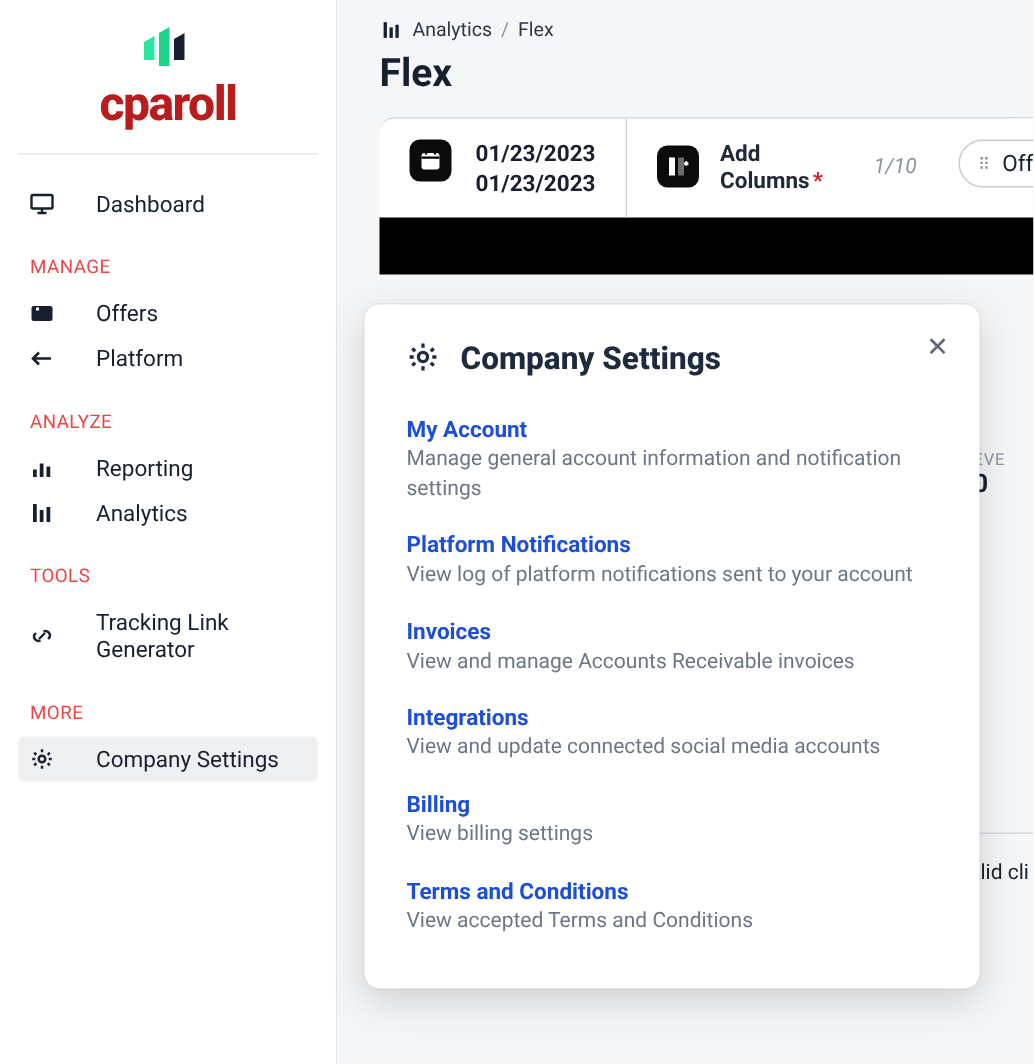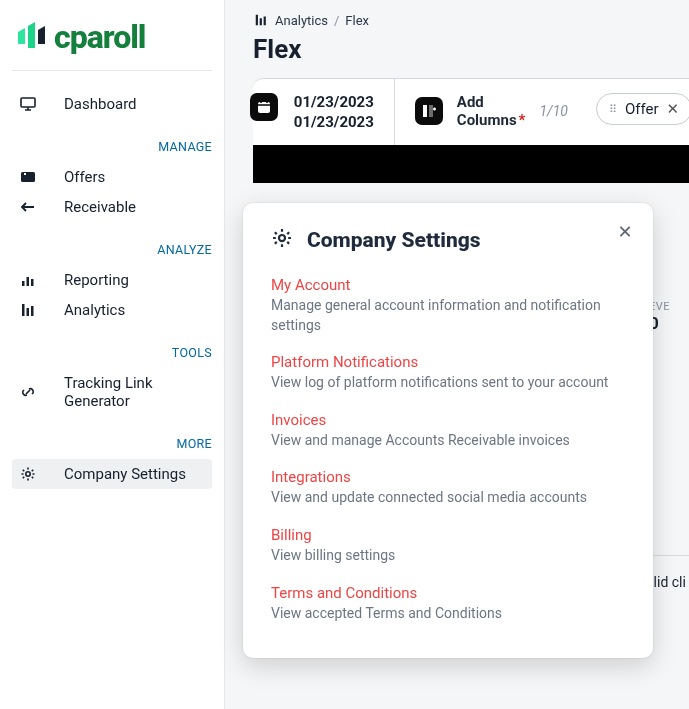--- a/index.html
+++ b/index.html
@@ -19,27 +19,28 @@
     left: 0; top: 0;
     width: 225px;
     height: 100%;
     border-right: 1px solid #e5e7eb;
     padding: 18px 12px 12px 12px;
     background: #fff;
   }
   .logo {
     font-size: 32px;
     font-weight: 800;
-    color: #15803d;
+    color: #b91c1c;
     letter-spacing: -1px;
     display: flex;
     align-items: center;
     gap: 2px;
     margin-bottom: 10px;
     padding: 0 4px;
+    flex-direction: column;
   }
   .logo svg { margin-right: 2px; }
   .logo-divider {
     border: none;
     border-top: 1px solid #e5e7eb;
     margin: 14px 0 18px 0;
   }
   .nav-item {
     display: flex;
     align-items: center;
@@ -57,24 +58,23 @@
     width: 16px; height: 16px;
     display: inline-flex;
     align-items: center;
     justify-content: center;
     color: #17202e;
   }
   .nav-section {
     margin-top: 20px;
     margin-bottom: 8px;
     font-size: 12.5px;
-    color: #0369a1;
+    color: #ef4444;
     letter-spacing: 0.3px;
     padding-left: 8px;
-    text-align: right;
   }
   
   .main {
     position: absolute;
     left: 225px; top: 0;
     right: 0; bottom: 0;
     background: #f5f6f7;
     overflow: hidden;
   }
   .breadcrumb {
@@ -91,21 +91,20 @@
     font-weight: 700;
     padding: 6px 28px 14px 28px;
     color: #17202e;
   }
   .toolbar {
     display: flex;
     border-top: 1px solid #d6dae0;
     margin-left: 28px;
     background: #fff;
     border-top-left-radius: 10px;
-    justify-content: center;
   }
   .tool-cell {
     border-right: 1px solid #d6dae0;
     padding: 14px 20px;
     display: flex;
     align-items: flex-start;
     gap: 16px;
     flex-direction: row;
   }
   .tool-cell.last { border-right: none; flex:1; gap:28px; align-items:flex-start; }
@@ -116,21 +115,21 @@
     display: inline-flex;
     align-items: center;
     justify-content: center;
     color: #fff;
     flex-shrink: 0;
   }
   .date-stack { display:flex; flex-direction: column; gap:2px; font-weight:700; color:#17202e; font-size:15px;}
   .addcol-row { display:flex; align-items:center; gap:14px;}
   .addcol-label { font-weight:700; font-size:15px;}
   .req-star { color:#d1241d; margin-left:2px;}
-  .counter { color:#8a92a2; font-style: italic; font-size:14px;}
+  .counter { color:#8a92a2; font-style: italic; font-size:14px;margin-left:20px;}
   .chip {
     display:inline-flex; align-items:center; gap:8px;
     border:1px solid #c7ccd4; border-radius:18px;
     padding:6px 12px; font-size:15px; color:#17202e; background:#fff;
   }
   .chip .drag { color:#8a92a2; font-size:11px; }
   .chip .x { color:#555; cursor:pointer; }
   .blackbar {
     margin-left: 28px;
     height: 38px;
@@ -162,21 +161,21 @@
   }
   .pop-head { display:flex; align-items:center; gap:14px; margin-bottom: 24px;}
   .pop-title { font-size:21px; font-weight:800; color:#1f2a3d;}
   .pop-close {
     position:absolute; right:16px; top:16px;
     width:24px; height:24px; display:flex; align-items:center; justify-content:center;
     color:#5d6676; cursor:pointer; font-size:18px;
   }
   .pop-item { margin-bottom: 18px; }
   .pop-item:last-child { margin-bottom: 11px; }
-  .pop-item-title { font-size:15px; font-weight:400; color:#ef4444; margin-bottom:2px; cursor:pointer;}
+  .pop-item-title { font-size:15px; font-weight:700; color:#1d4ed8; margin-bottom:2px; cursor:pointer;}
   .pop-item-desc { font-size:14px; color:#6d7684; line-height:1.4;}
 </style>
 </head>
 <body>
 
 <aside class="sidebar">
   <div class="logo">
     <svg width="34" height="30" viewBox="0 0 34 30">
       <path d="M2 22 L2 10 L9 6 L9 22 Z" fill="#2ce6a0"></path>
       <path d="M12 26 L12 4 L19 0 L19 26 Z" fill="#1cd489"></path>
@@ -205,21 +204,21 @@
         </svg>
     </span>
     <span>Offers</span>
   </div>
   <div class="nav-item">
     <span class="nav-icon">
       <svg width="16" height="16" viewBox="0 0 16 16" fill="none" stroke="currentColor" stroke-width="1.8">
           <path d="M14 8H2M6 4L2 8l4 4"></path>
         </svg>
     </span>
-    <span>Receivable</span>
+    <span>Platform</span>
   </div>
 
   <div class="nav-section">ANALYZE</div>
   <div class="nav-item">
     <span class="nav-icon">
       <svg width="16" height="16" viewBox="0 0 16 16" fill="currentColor">
           <rect x="2" y="9" width="2.5" height="5"></rect>
           <rect x="6.5" y="5" width="2.5" height="9"></rect>
           <rect x="11" y="7" width="2.5" height="7"></rect>
         </svg>

